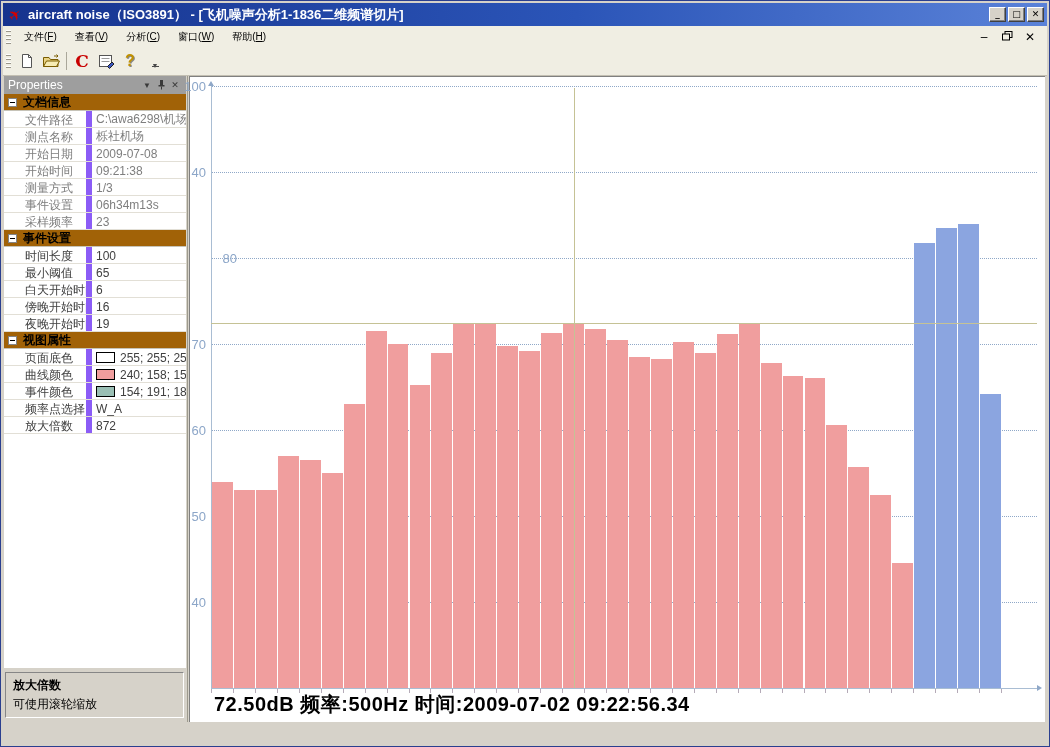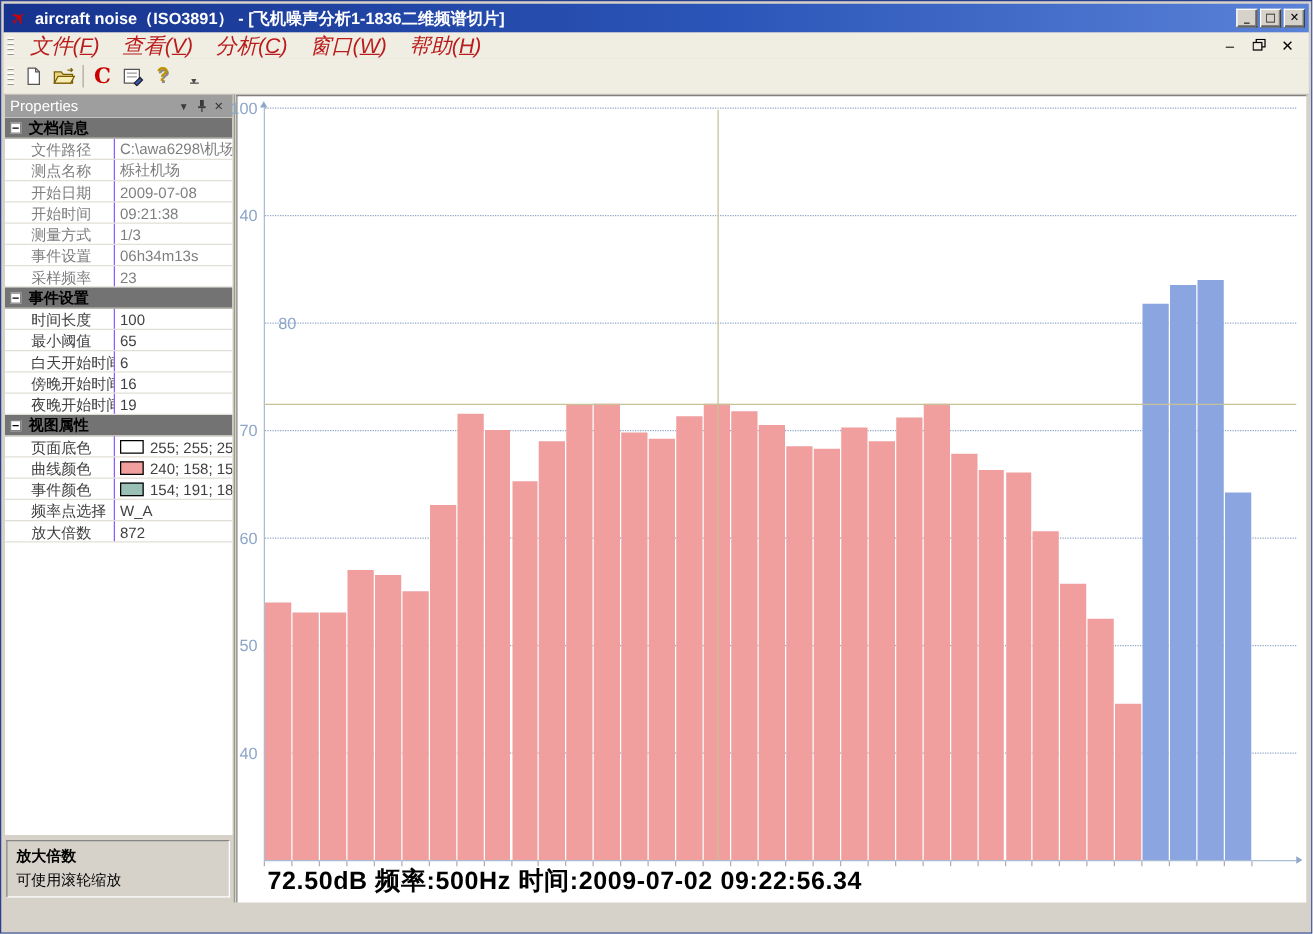--- a/index.html
+++ b/index.html
@@ -18,21 +18,21 @@
   .win-btns { display:flex; gap:2px; }
   .wbtn { width:17px; height:15px; background:#d6d2c9; font-size:9px; line-height:13px;
           text-align:center; color:#000; border:1px solid;
           border-color:#fff #404040 #404040 #fff; box-shadow:inset -1px -1px 0 #808080; }
   .wbtn b { font-weight:bold; font-family:"DejaVu Sans",sans-serif; }
   
   .menubar { position:absolute; left:2px; top:25px; right:2px; height:21px;
              background:#f0eee3; display:flex; align-items:center; }
   .grip { width:5px; height:14px; margin:0 4px 0 3px;
           background:repeating-linear-gradient(180deg,#fff 0 1px,#9a9689 1px 2px,#f0eee3 2px 4px); }
-  .menu-item { font-size:17px; color:#b91c1c; padding:2px 9px; white-space:nowrap;font-style:italic; }
+  .menu-item { font-size:10px; color:#000000; padding:2px 9px; white-space:nowrap; }
   .mdi-btns { margin-left:auto; display:flex; align-items:center; gap:9px; padding-right:10px; }
   .mdi-btn { font-size:12px; line-height:12px; color:#000; width:14px; text-align:center; }
   
   .toolbar { position:absolute; left:2px; top:46px; right:2px; height:29px;
              background:#f0eee3; display:flex; align-items:center;
              border-bottom:1px solid #c3bfb2; }
   .tbtn { width:24px; height:22px; display:flex; align-items:center; justify-content:center; }
   .tsep { width:1px; height:18px; background:#aaa79a; margin:0 3px; }
   .c-glyph { font-family:"DejaVu Serif",serif; font-weight:bold; font-size:17px; color:#c80000; }
   .q-glyph { font-weight:bold; font-size:16px; color:#c09000; text-shadow:1px 1px 0 #888; }
@@ -42,28 +42,28 @@
   .tb-more .arr { font-size:7px; color:#4a4a4a; line-height:5px; }
   
   .left-panel { position:absolute; left:2px; top:75px; width:185px; height:646px;
                 background:#d6d2c9; border-right:1px solid #9d9a8d; }
   .prop-header { position:absolute; left:1px; top:0; right:1px; height:18px; background:#9e9e9e;
                  display:flex; align-items:center; padding:0 4px; }
   .prop-header .ph-title { color:#fff; font-size:12px; flex:1; }
   .ph-ico { color:#3a3a3a; font-size:9px; width:14px; text-align:center; }
   .prop-grid { position:absolute; left:1px; top:18px; right:1px; bottom:54px;
                background:#fff; overflow:hidden; }
-  .pg-group { height:17px; background:#737373; display:flex; align-items:center;
+  .pg-group { height:17px; background:#a16207; display:flex; align-items:center;
               border-bottom:1px solid #c6c3b8; font-weight:bold; font-size:12px; color:#000;font-family:Liberation Mono, monospace; }
   .minus-box { width:9px; height:9px; border:1px solid #848484; background:#fff; margin:0 6px 0 4px;
                position:relative; }
   .minus-box::after { content:""; position:absolute; left:1px; right:1px; top:3px; height:1px; background:#000; }
   .pg-row { height:17px; display:flex; font-size:12px; border-bottom:1px solid #e2dfd6; color:#404040; }
   .pg-row.muted { color:#7e7e7e; }
-  .pg-label { width:88px; padding:1px 2px 0 21px; border-right:1px solid #8b5cf6;
+  .pg-label { width:88px; padding:1px 2px 0 21px; border-right:6px solid #8b5cf6;
               white-space:nowrap; overflow:hidden; }
   .pg-value { flex:1; padding:1px 2px 0 4px; white-space:nowrap; overflow:hidden;
               display:flex; align-items:center; }
   .swatch { display:inline-block; width:19px; height:11px; border:1px solid #000;
             margin-right:5px; flex:none; }
   .help-box { position:absolute; left:2px; right:3px; bottom:4px; height:46px;
               background:#d6d2c9; border:1px solid; border-color:#868686 #fff #fff #868686;
               padding:4px 7px; }
   .help-title { font-weight:bold; font-size:12px; color:#000; }
   .help-text  { font-size:12px; color:#000; margin-top:2px; }

